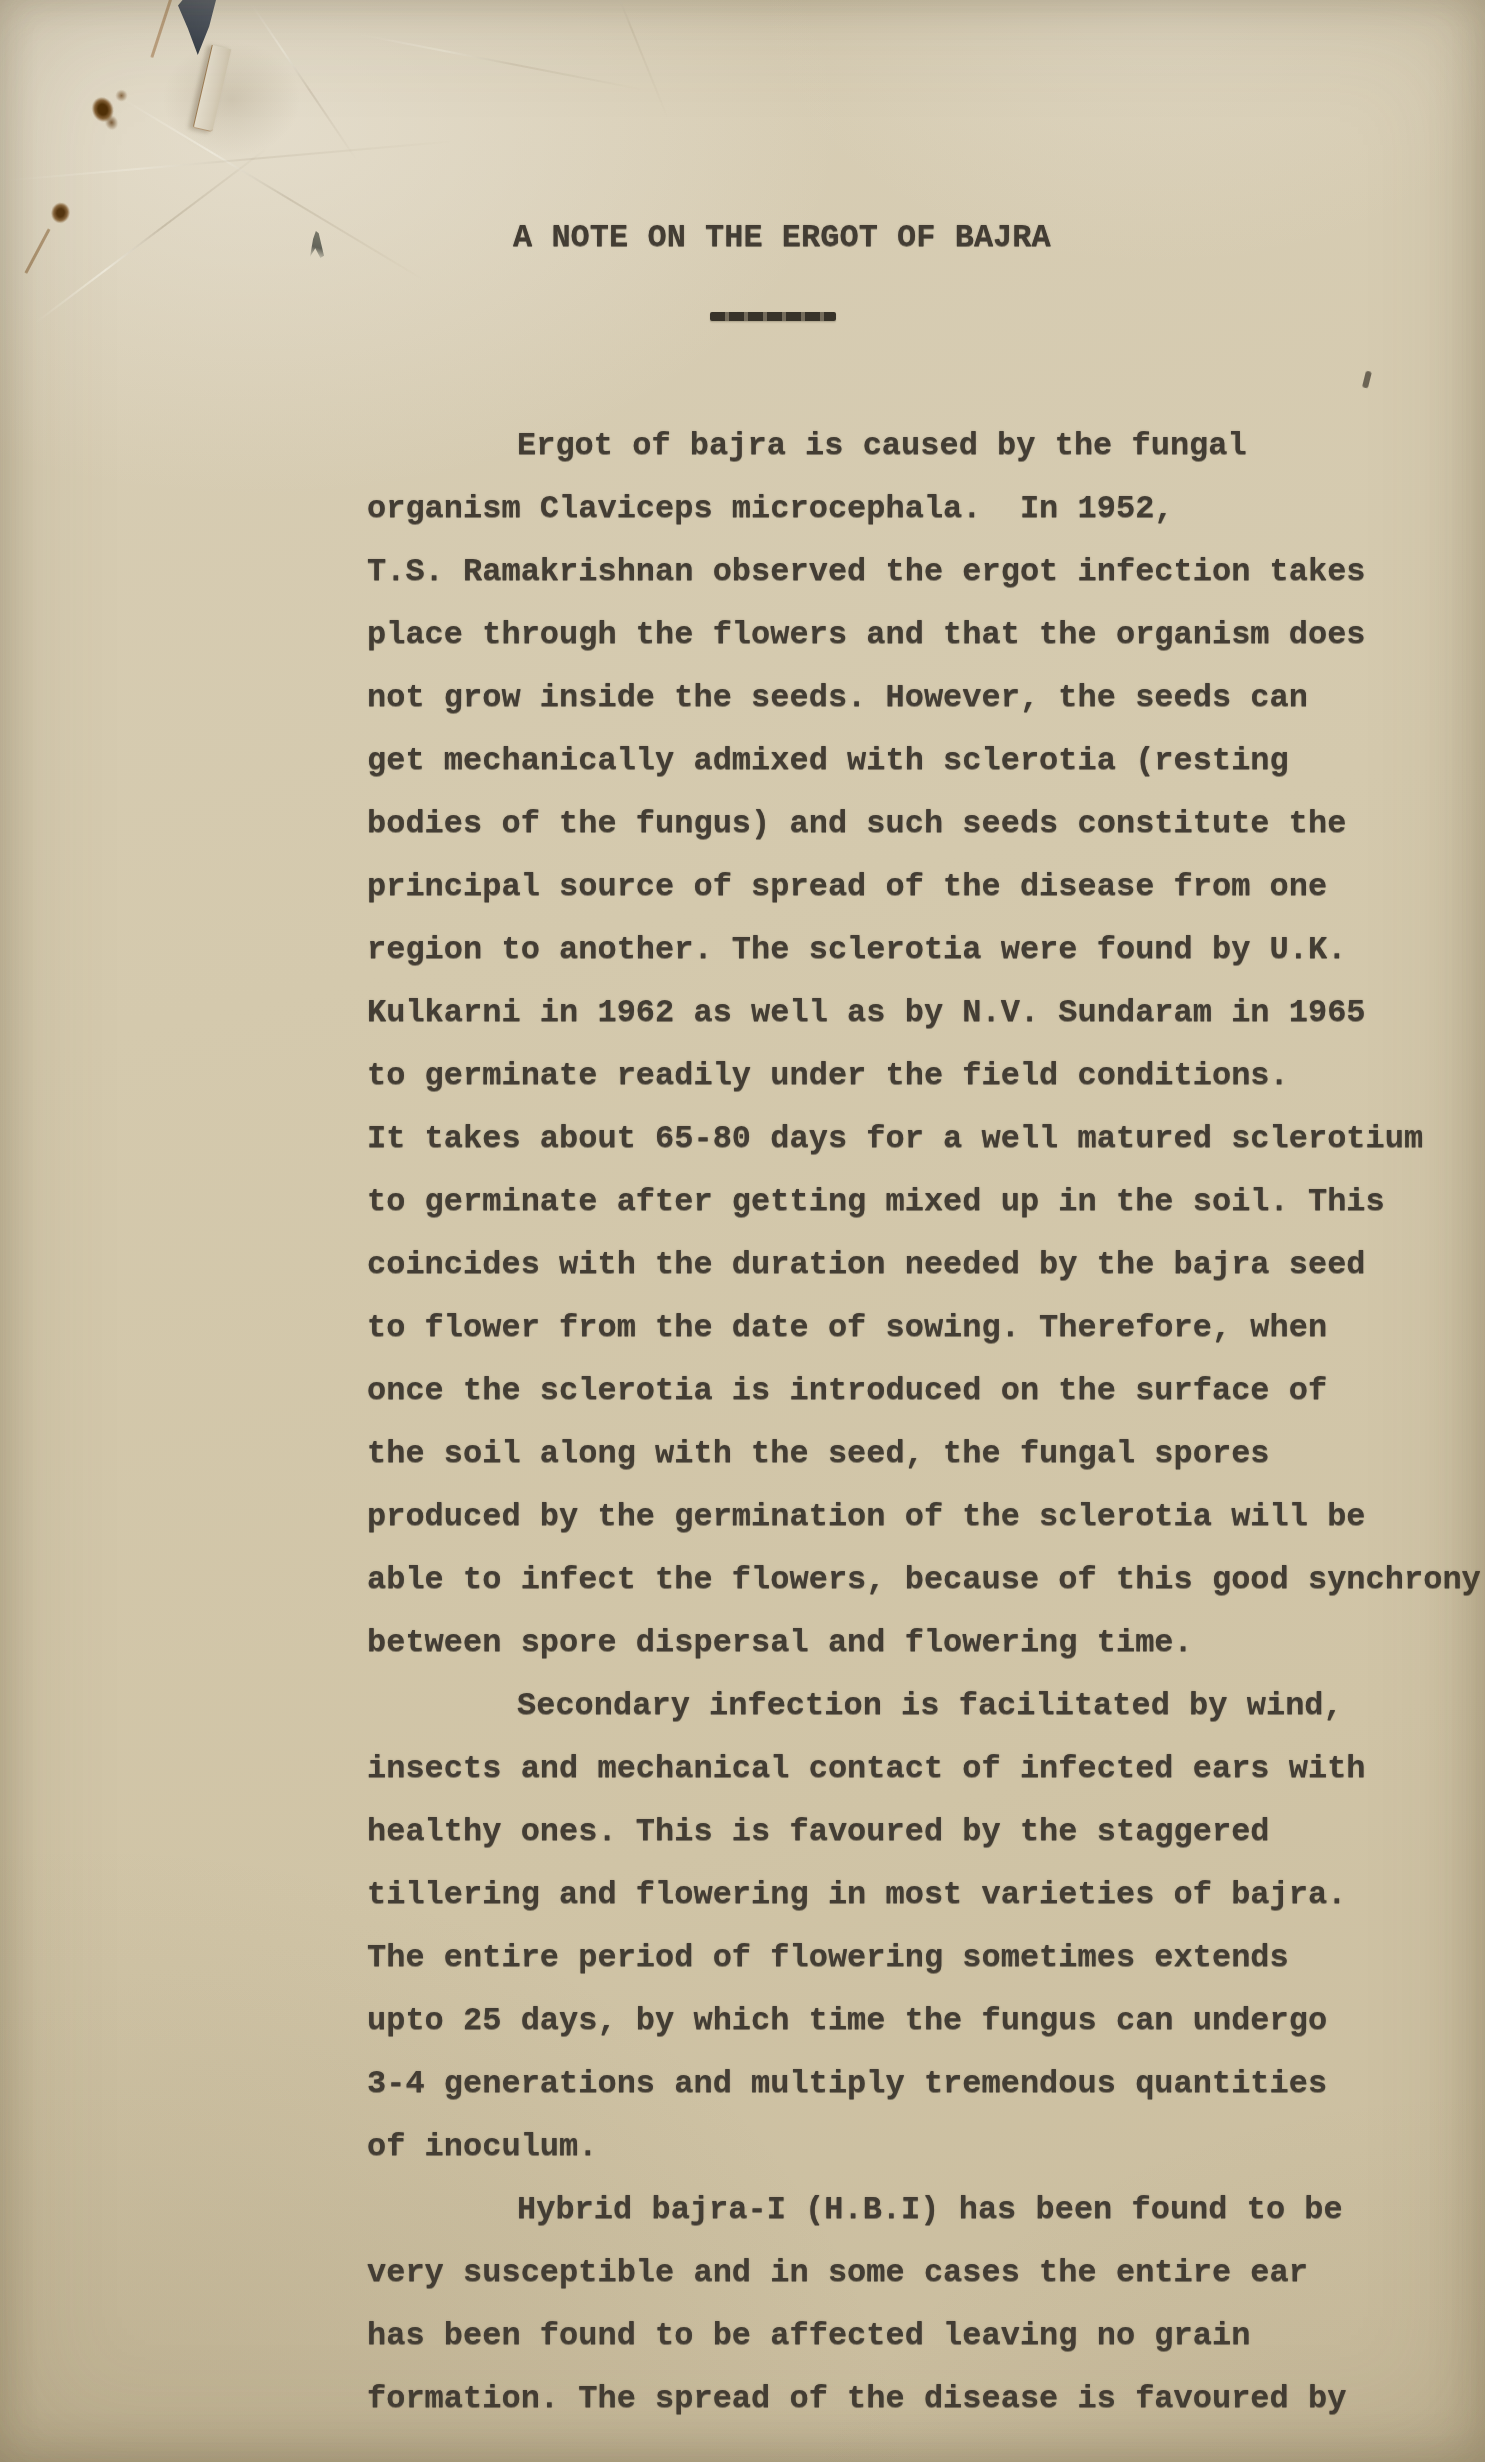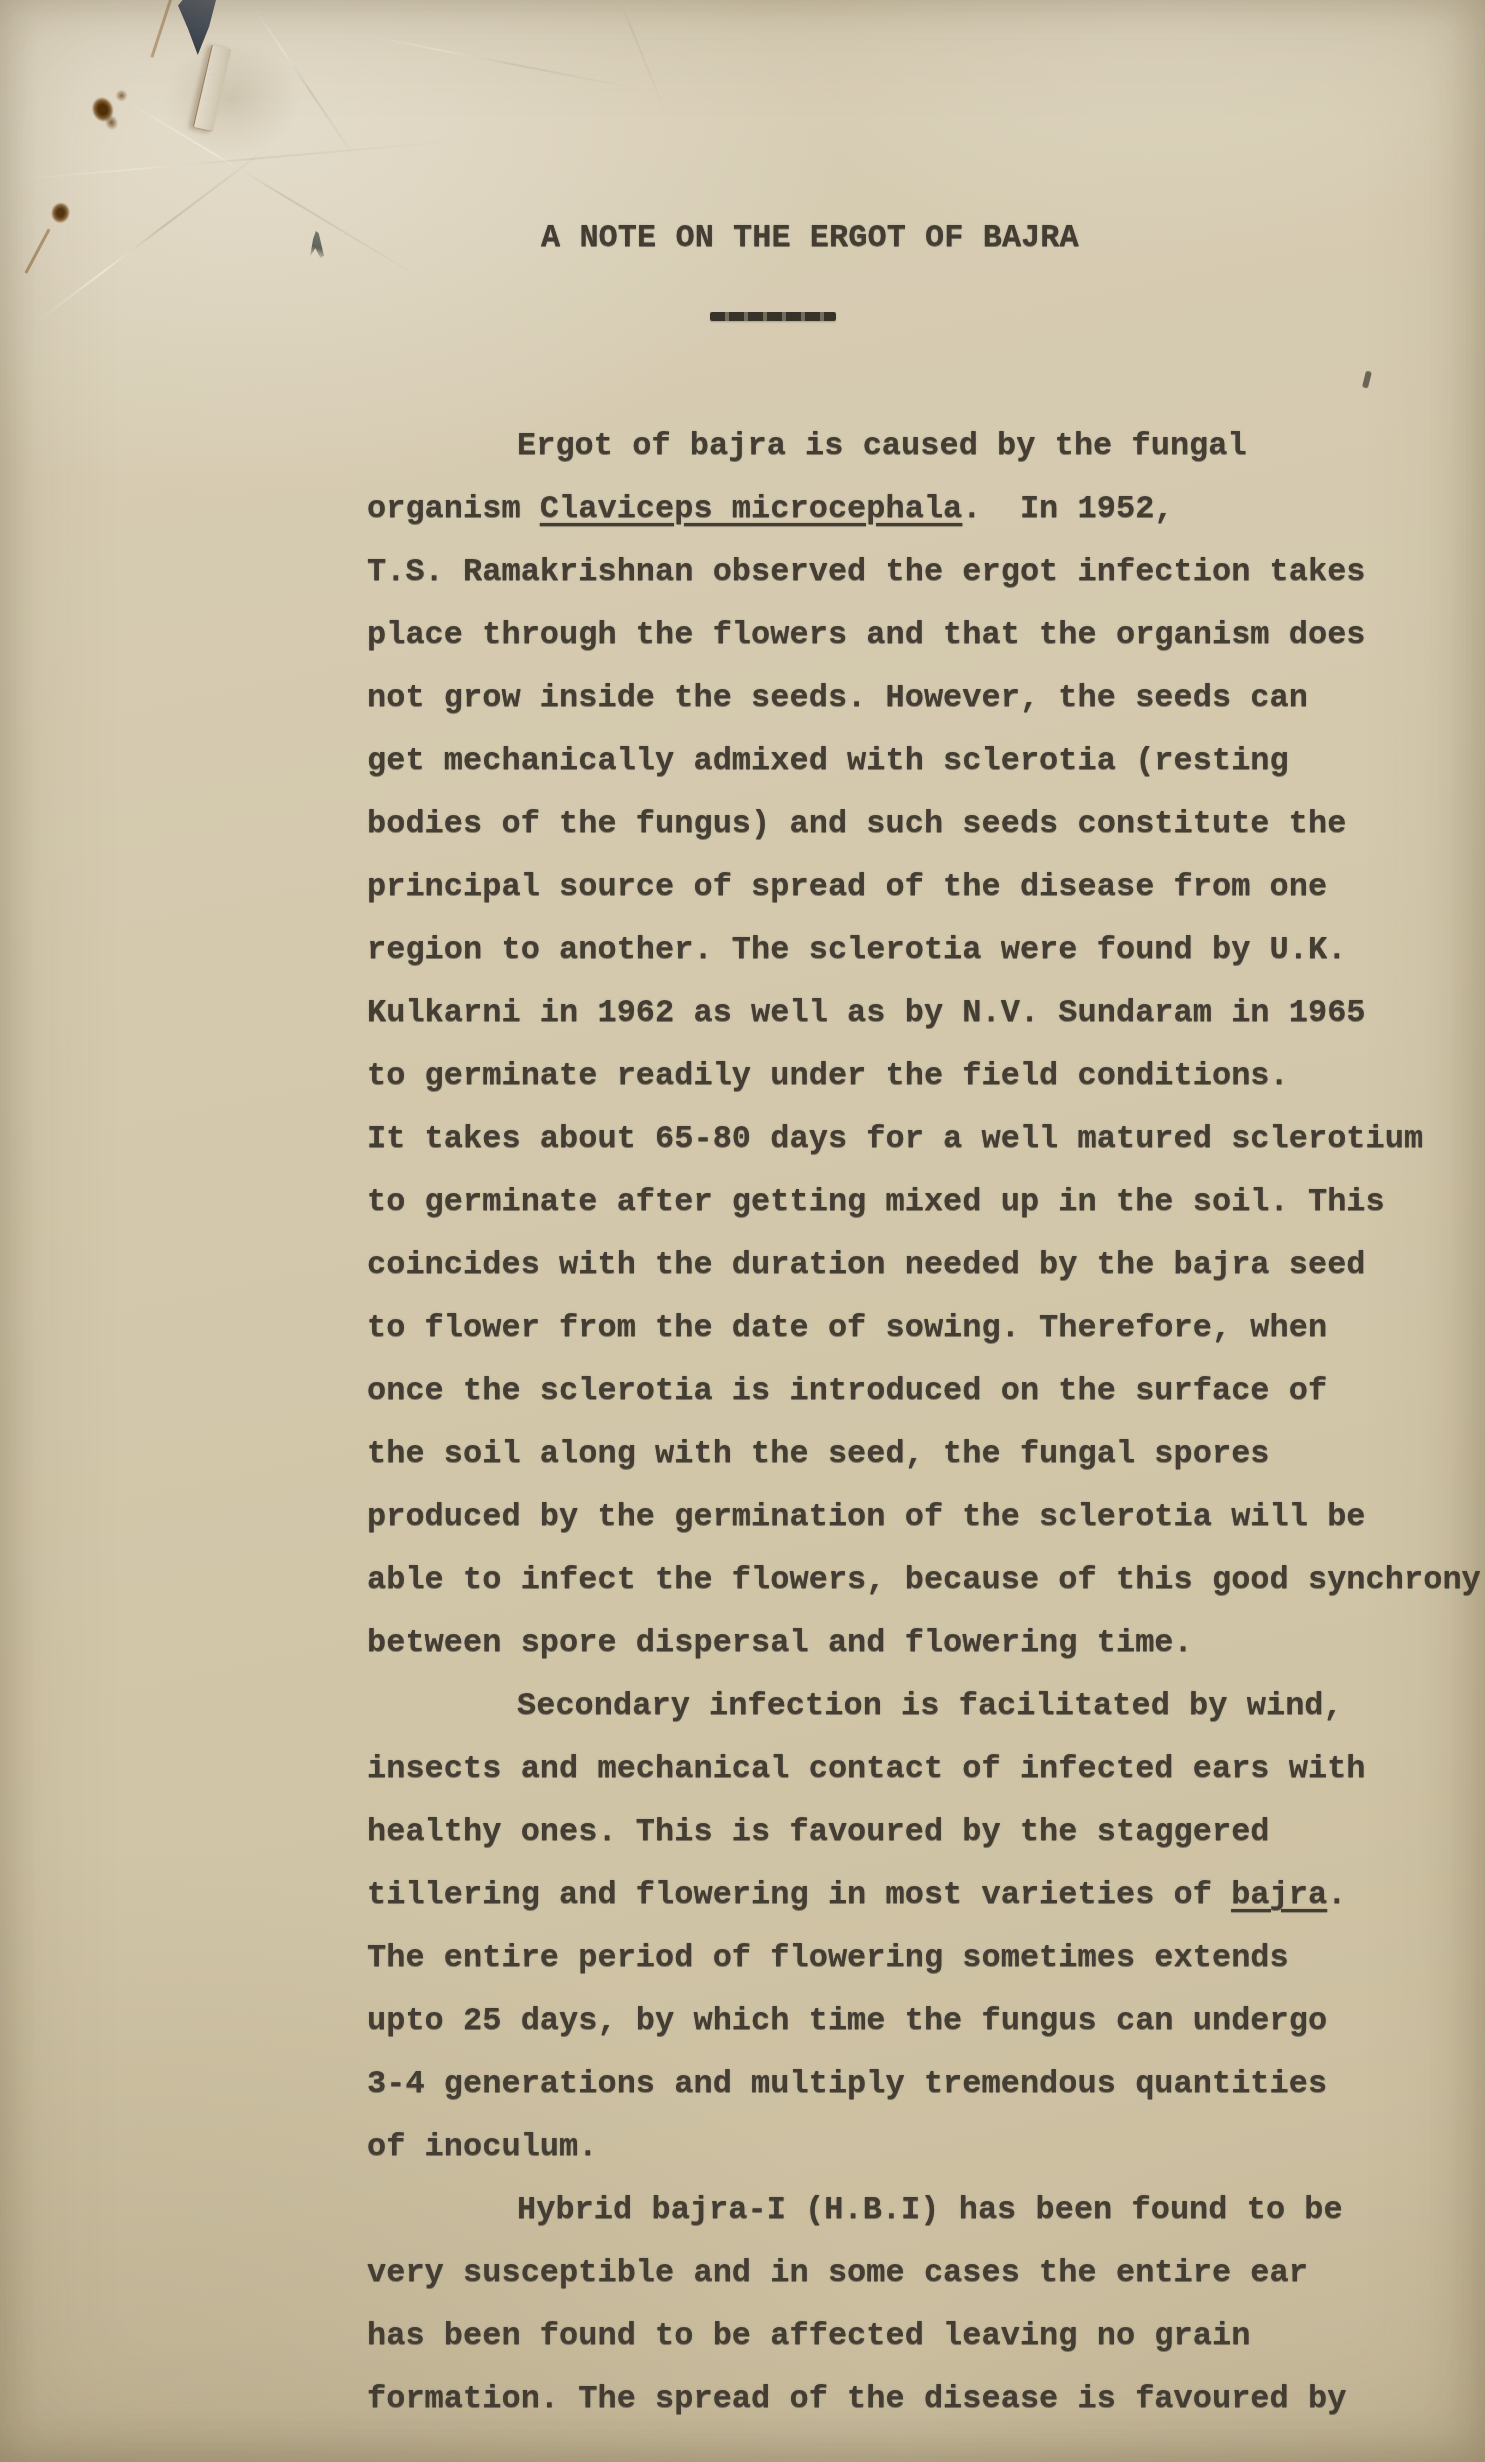--- a/index.html
+++ b/index.html
@@ -19,42 +19,42 @@
       radial-gradient(1206px 952px at 100% 108%, rgba(112,96,60,.12), rgba(112,96,60,0) 60%),
       linear-gradient(168deg,#d8ceb6 0%,#d4c9ad 38%,#d0c4a6 72%,#c9bc9d 100%);
   }
   .page::after{
     content:"";position:absolute;inset:0;pointer-events:none;
     box-shadow:inset 0 0 121px rgba(92,76,46,.20), inset -16.5px 0 44px rgba(92,76,46,.13),
                inset 0 -15.2px 38px rgba(92,76,46,.10), inset 11.4px 0 32px rgba(92,76,46,.08);
   }
   
   .title{
-    position:absolute;left:541px;top:218px;
+    position:absolute;left:513px;top:218px;
     font:700 32px/39px "Liberation Mono","DejaVu Sans Mono",monospace;
     color:var(--ink);white-space:pre;letter-spacing:0;
     text-shadow:0 0.6px 0.6px rgba(60,54,44,.55),0 0 1.9px rgba(60,54,44,.30);
     filter:blur(0.3px);
   }
   .title-rule{
     position:absolute;left:710px;top:312px;width:126px;height:9px;border-radius:1.9px;
     background:repeating-linear-gradient(90deg,rgba(42,38,30,.92) 0 15.2px,rgba(64,57,45,.65) 15.2px 19px);
     box-shadow:0 1.3px 1.3px rgba(70,60,40,.25);
     filter:blur(0.4px);
   }
   .typed{
     position:absolute;left:367px;top:414px;width:1123px;
     font:700 32px/63px "Liberation Mono","DejaVu Sans Mono",monospace;
     color:var(--ink);white-space:pre;
     text-shadow:0 0.6px 0.6px rgba(60,54,44,.50),0 0 1.9px rgba(60,54,44,.28);
     filter:blur(0.3px);
   }
   .typed .line{height:63px;overflow:visible;}
   .typed .line.indent{padding-left:150px;}
-  .typed .u{text-decoration:underline;text-decoration-thickness:3.2px;text-underline-offset:5.7px;}
+  .typed .u{text-decoration-thickness:3.2px;text-underline-offset:5.7px;}
   
   .deco{position:absolute;pointer-events:none;}
   .mark-slate{
     left:178px;top:0;width:38px;height:55px;background:linear-gradient(200deg,#59616d,#434b56 55%,#333a43);
     clip-path:polygon(12% 0,100% 0,82% 48%,52% 100%,26% 52%,0 10%);
     filter:blur(0.4px);
   }
   .tear-shadow{
     left:133px;top:25.4px;width:197px;height:165px;
     background:radial-gradient(50% 50% at 50% 45%, rgba(118,102,70,.18), rgba(118,102,70,0) 70%);

